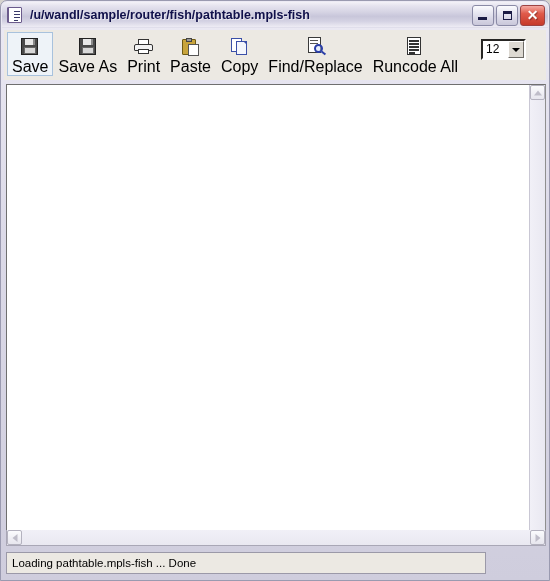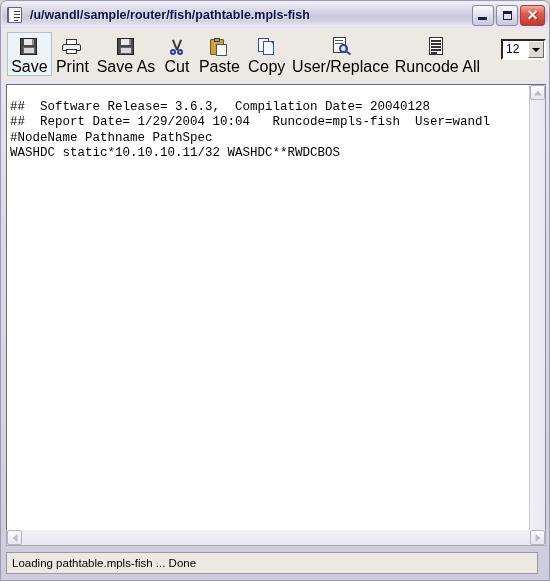--- a/index.html
+++ b/index.html
@@ -420,21 +420,21 @@
   .ar.up { border-left: 4px solid transparent; border-right: 4px solid transparent; border-bottom: 5px solid #bfbdc9; }
   .ar.down { border-left: 4px solid transparent; border-right: 4px solid transparent; border-top: 5px solid #bfbdc9; }
   .ar.left { border-top: 4px solid transparent; border-bottom: 4px solid transparent; border-right: 5px solid #bfbdc9; }
   .ar.right { border-top: 4px solid transparent; border-bottom: 4px solid transparent; border-left: 5px solid #bfbdc9; }
 
   
   .statusbar {
     position: absolute;
     left: 5px;
     top: 551px;
-    width: 532px;
+    width: 480px;
     height: 22px;
     box-sizing: border-box;
     border: 1px solid #9b99a8;
     background: #ece9e3;
     display: flex;
     align-items: center;
     padding-left: 5px;
   }
   .statusbar .stext {
     font-size: 11.5px;
@@ -501,47 +501,36 @@
 
       <button class="tbtn focused">
         <span class="ico">
             <span class="ic-floppy"></span>
           </span>
         <span class="lbl">Save</span>
       </button>
 
       <button class="tbtn">
         <span class="ico">
+            <span class="ic-floppy"></span>
+          </span>
+        <span class="lbl">Save As</span>
+      </button>
+
+      <button class="tbtn">
+        <span class="ico">
           <span class="ic-print">
               <span class="ptop"></span>
               <span class="pbody"></span>
               <span class="pout"></span>
             </span>
         </span>
         <span class="lbl">Print</span>
       </button>
 
-      <button class="tbtn">
-        <span class="ico">
-            <span class="ic-floppy"></span>
-          </span>
-        <span class="lbl">Save As</span>
-      </button>
-
-      <button class="tbtn">
-        <span class="ico">
-          <span class="ic-cut">
-              <span class="b1"></span>
-              <span class="b2"></span>
-              <span class="h1"></span>
-              <span class="h2"></span>
-            </span>
-        </span>
-        <span class="lbl">Cut</span>
-      </button>
 
       <button class="tbtn">
         <span class="ico">
           <span class="ic-paste">
               <span class="board"></span>
               <span class="clip"></span>
               <span class="sheet"></span>
             </span>
         </span>
         <span class="lbl">Paste</span>
@@ -560,21 +549,21 @@
       <button class="tbtn">
         <span class="ico">
           <span class="ic-find">
             <span class="doc"></span>
             <span class="ln" style="top:3px;"></span>
             <span class="ln" style="top:6px;"></span>
             <span class="glass"></span>
               <span class="handle"></span>
           </span>
         </span>
-        <span class="lbl">User/Replace</span>
+        <span class="lbl">Find/Replace</span>
       </button>
 
       <button class="tbtn">
         <span class="ico">
           <span class="ic-selall">
             <span class="doc"></span>
             <span class="ln" style="top:3px;"></span>
             <span class="ln" style="top:6px;"></span>
             <span class="ln" style="top:9px;"></span>
             <span class="ln" style="top:12px;"></span>
@@ -588,24 +577,20 @@
       <div class="combo-wrap">
         <div class="combo">
           <span class="val">12</span>
           <span class="arrowbox"></span>
         </div>
       </div>
 
     </div>
 
     <div class="editor-frame">
-      <pre class="editor-text">##  Software Release= 3.6.3,  Compilation Date= 20040128
-##  Report Date= 1/29/2004 10:04   Runcode=mpls-fish  User=wandl
-#NodeName Pathname PathSpec
-WASHDC static*10.10.10.11/32 WASHDC**RWDCBOS</pre>
       <div class="vscroll">
         <div class="sb-btn" style="top:0; left:0;">
           <span class="ar up"></span>
         </div>
         <div class="sb-btn" style="bottom:0; left:0;">
           <span class="ar down"></span>
         </div>
       </div>
     </div>
 

